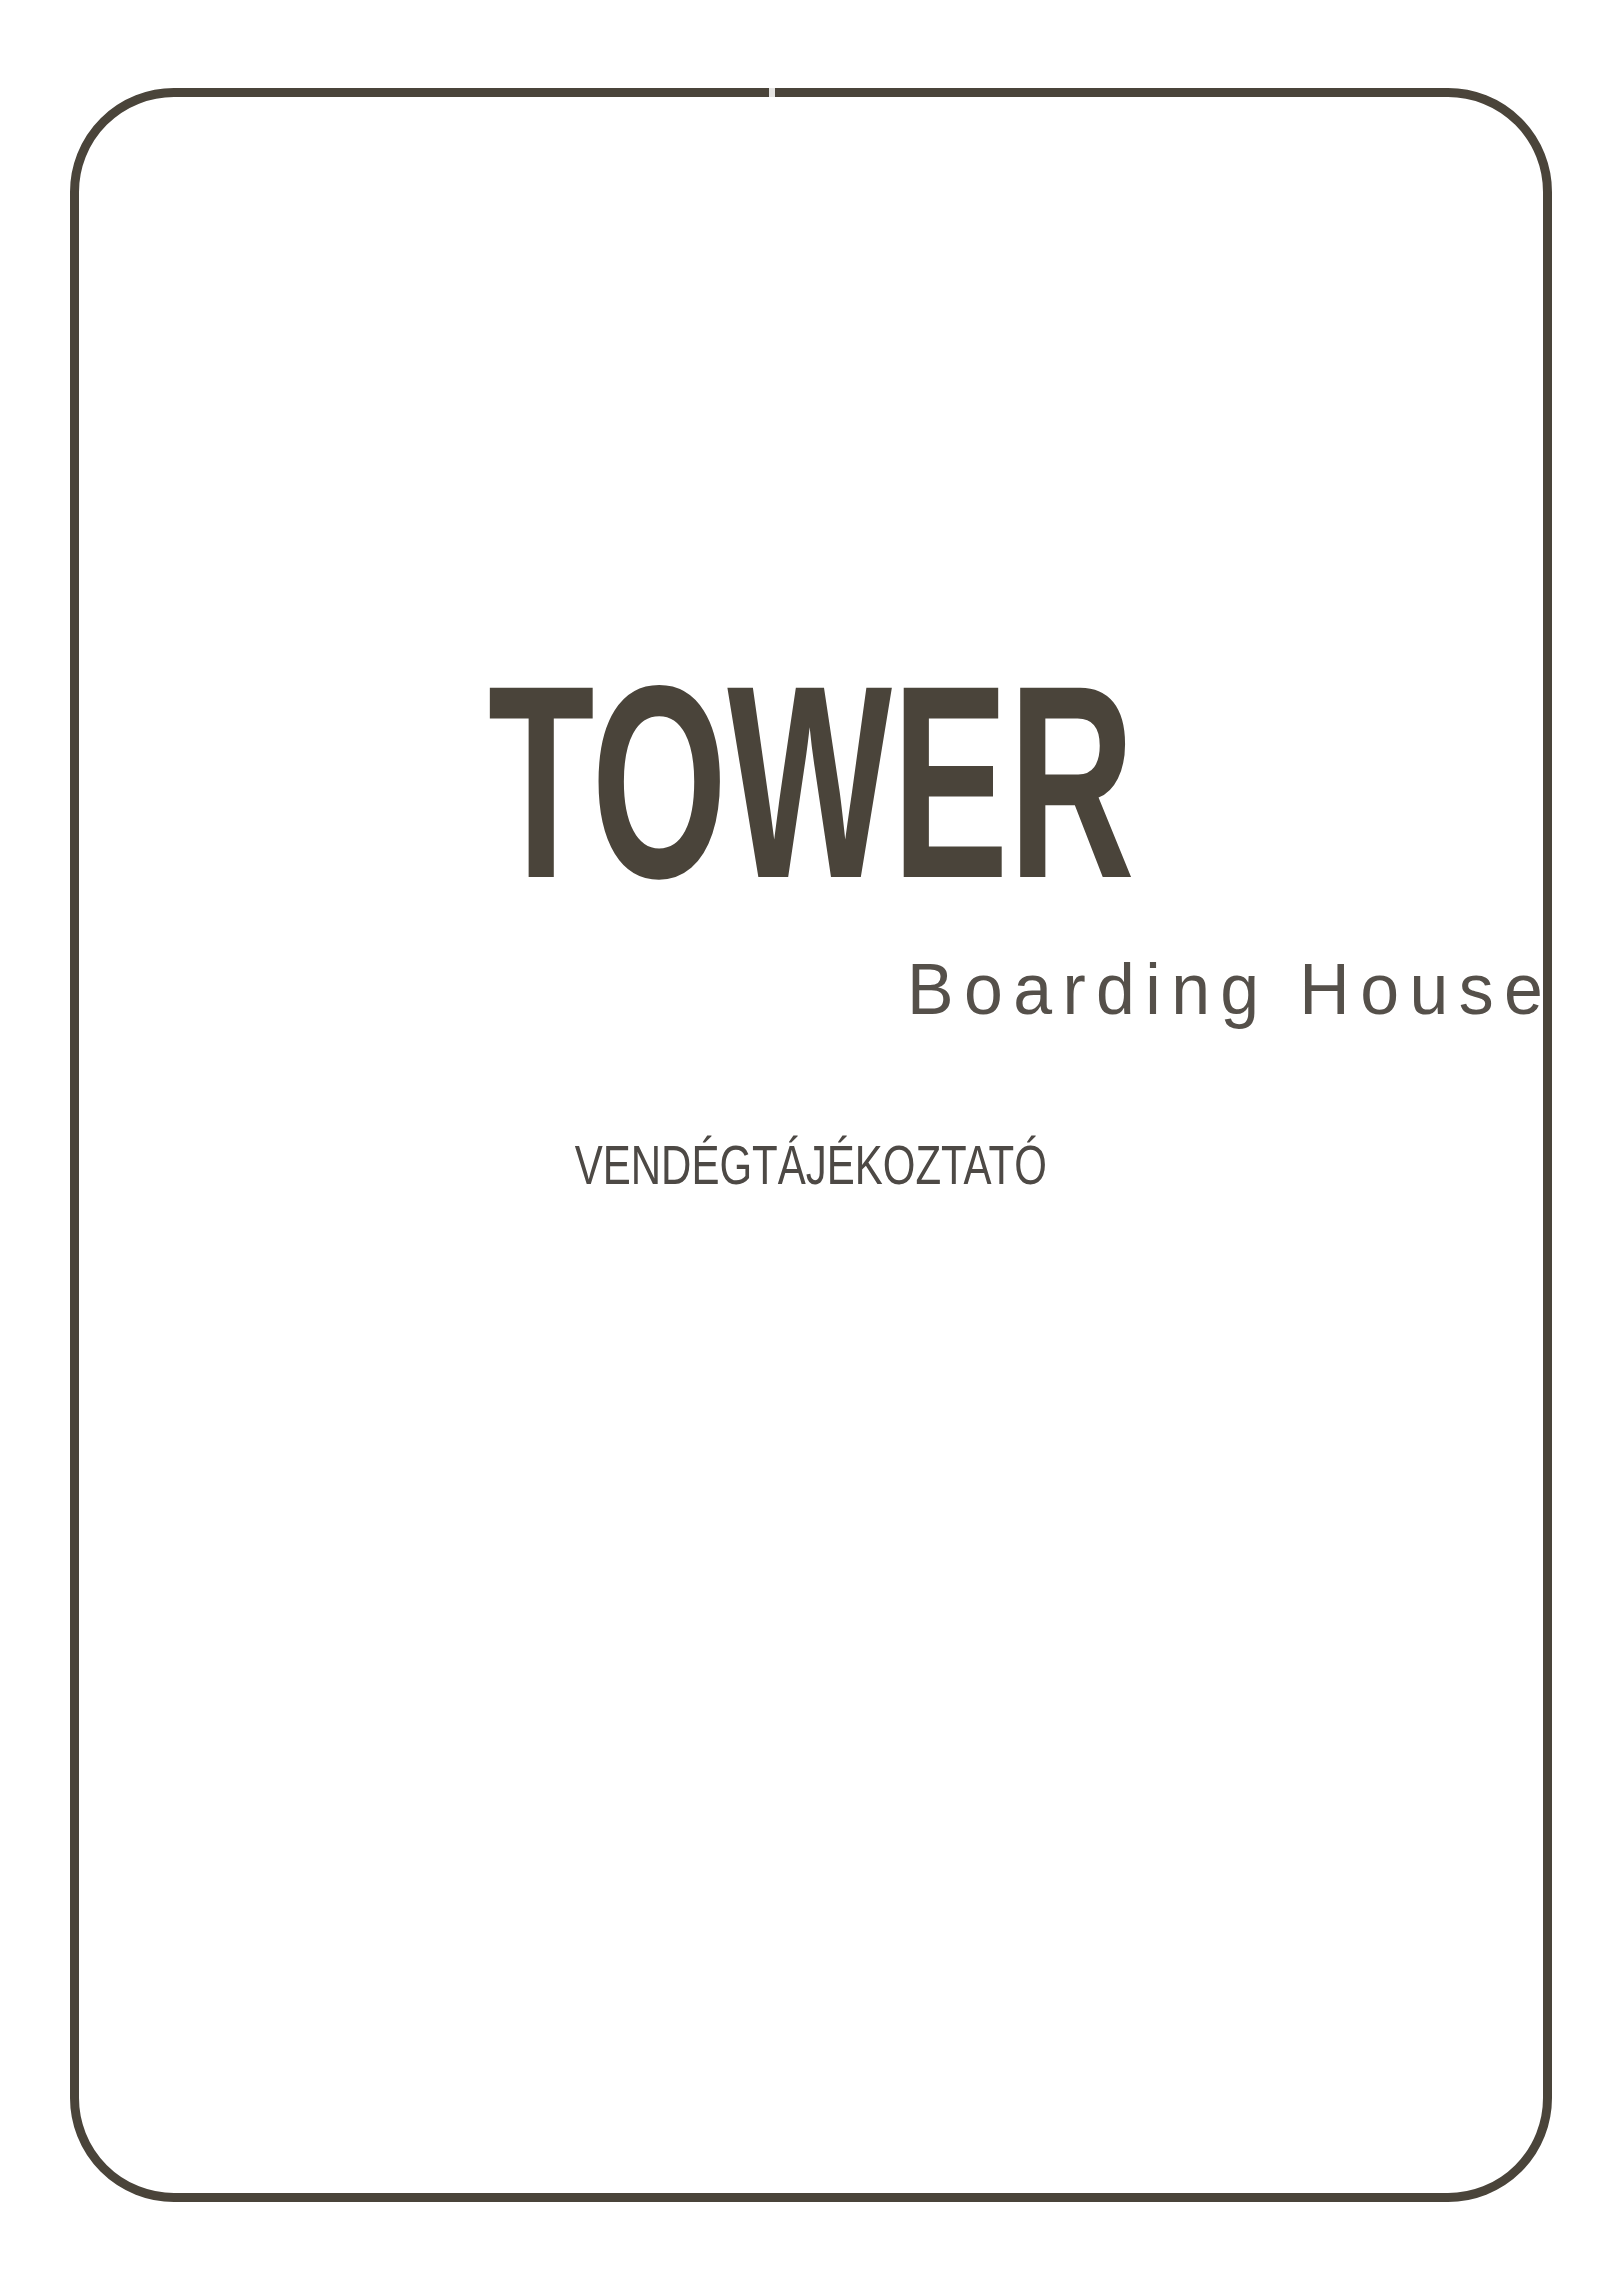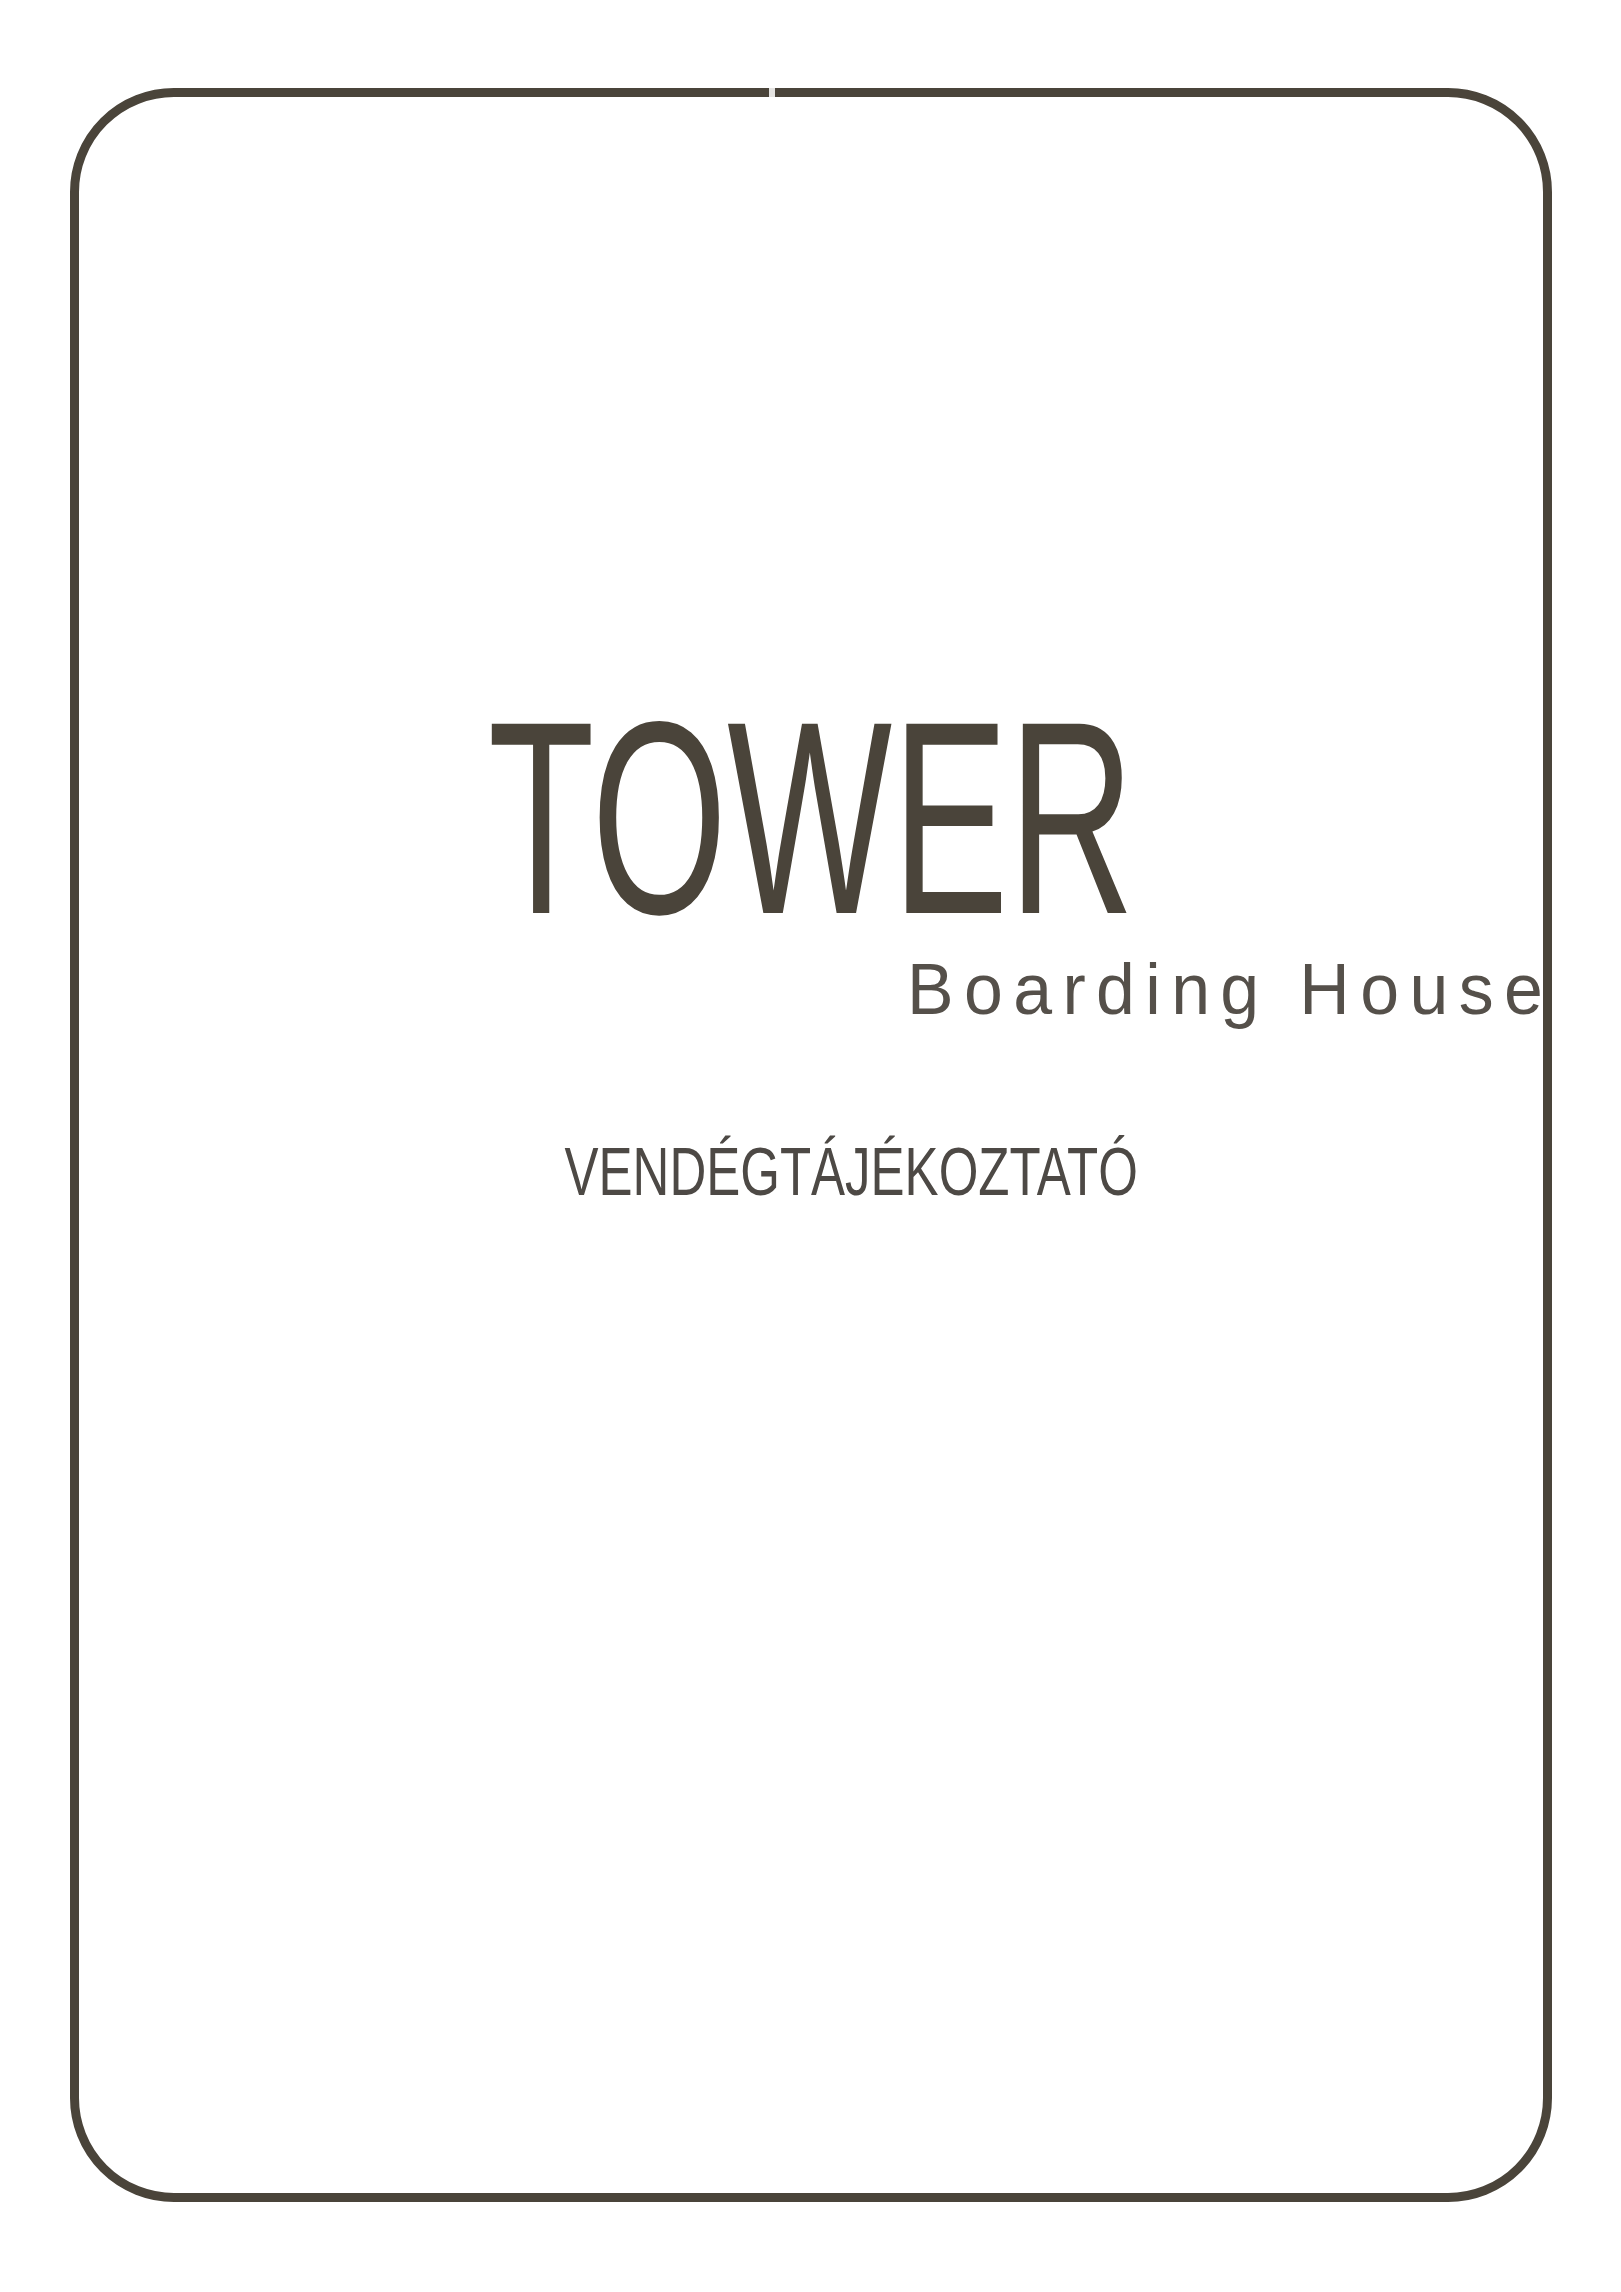--- a/index.html
+++ b/index.html
@@ -36,23 +36,23 @@
   }
   .textline{
     position:absolute;
     left:70px;
     width:1482px;
     text-align:center;
     line-height:1;
     white-space:nowrap;
   }
   .logo-title{
-    top:680px;
+    top:644px;
     font-size:275px;
-    font-weight:400;
+    font-weight:700;
     color:var(--logo);
     letter-spacing:0;
   }
   .logo-title .squeeze{
     display:inline-block;
     transform:scaleX(0.635);
     transform-origin:50% 50%;
   }
   .logo-subtitle{
     top:953px;
@@ -63,24 +63,23 @@
   }
   .logo-subtitle .squeeze{
     display:inline-block;
     letter-spacing:10.7px;
     margin-right:-10.7px; 
     transform:scaleX(0.97);
     transform-origin:50% 50%;
   }
   .dir-hu{
     top:1137px;
-    font-size:68px;
+    font-size:56px;
     font-weight:300;
     color:var(--directory);
-    margin-left:40px;
   }
   .dir-hu .squeeze{
     display:inline-block;
     transform:scaleX(0.75);
     transform-origin:50% 50%;
   }
   .dir-en{
     top:1236px;
     font-size:61px;
     font-weight:300;

